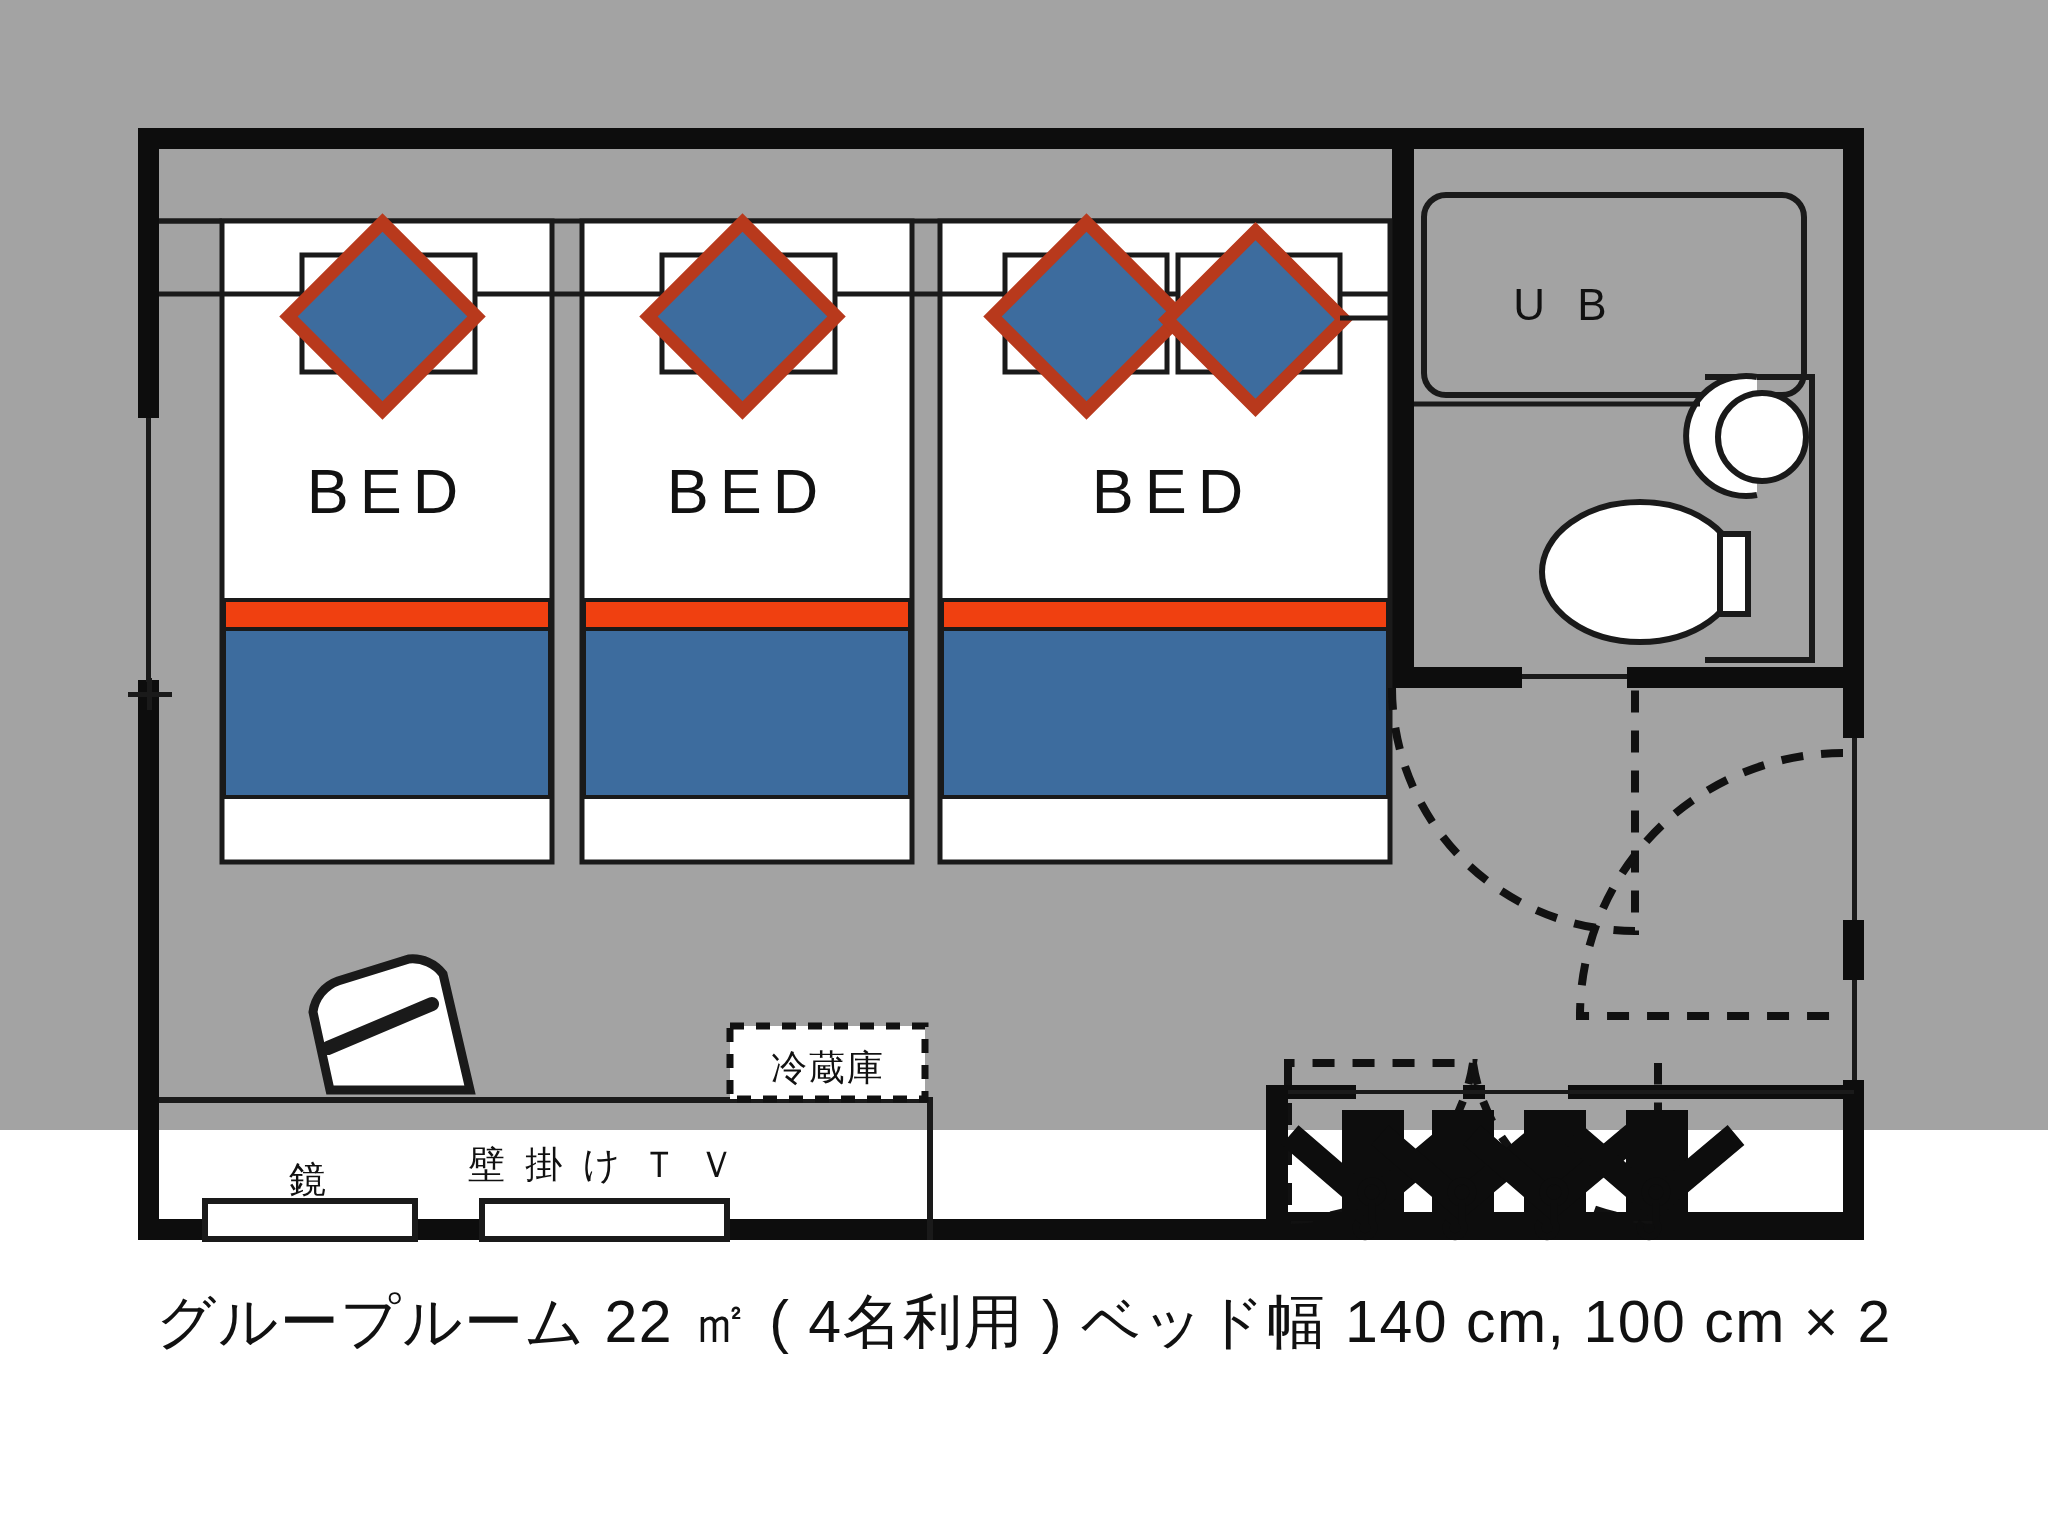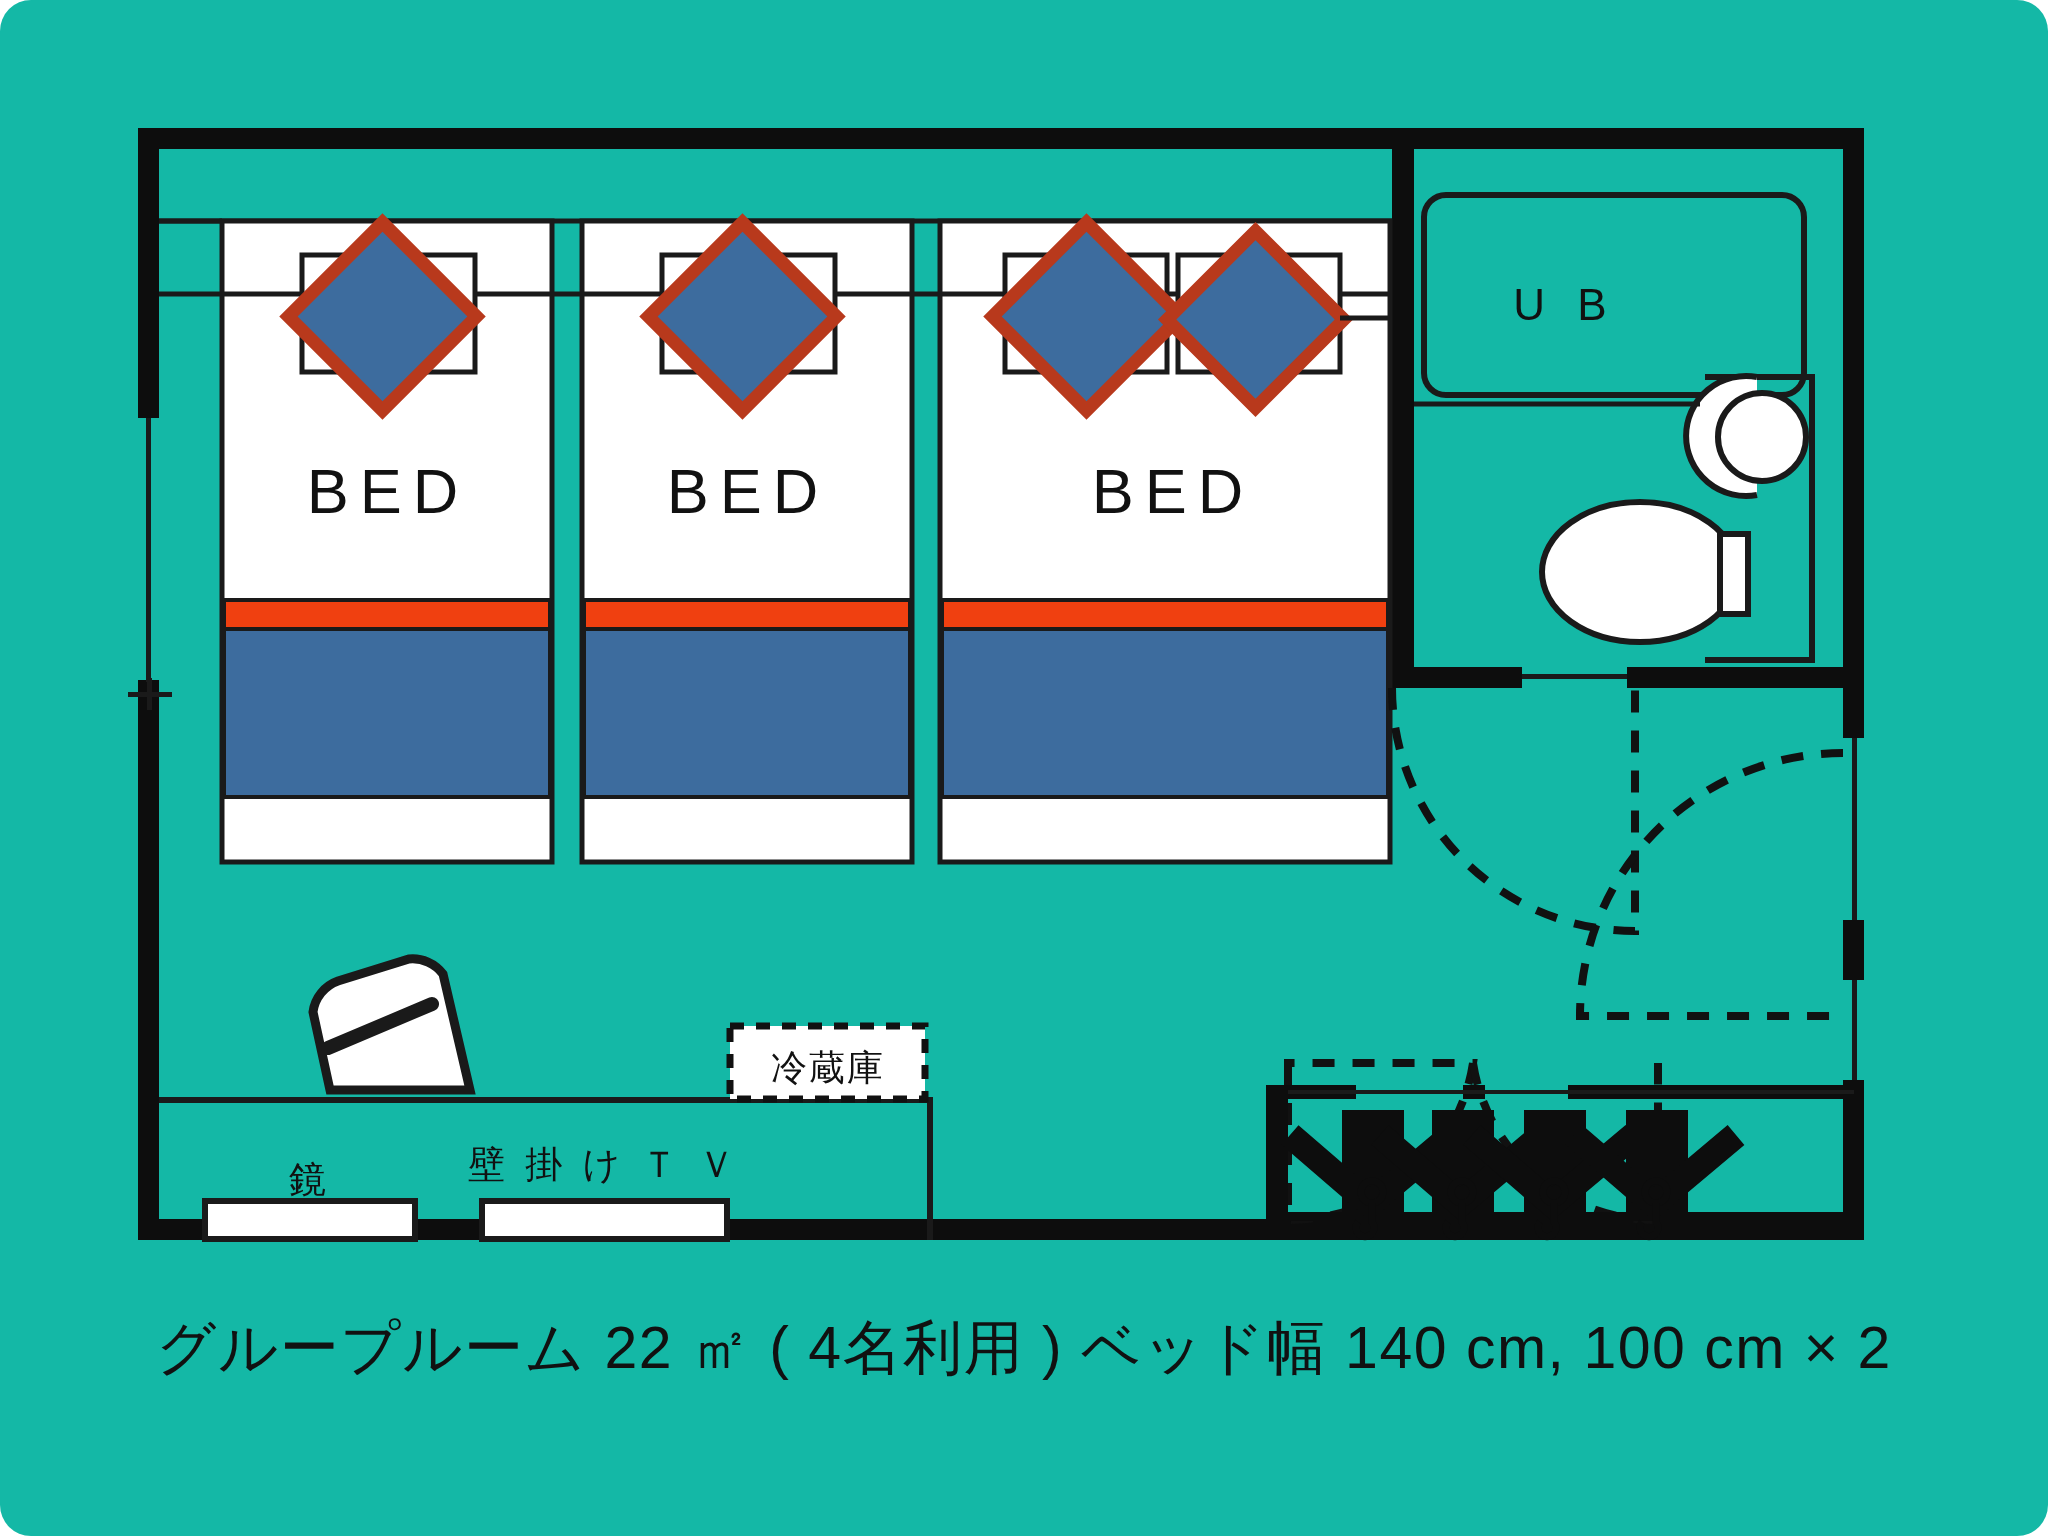--- a/index.html
+++ b/index.html
@@ -9,42 +9,40 @@
   }
   body {
     width: 2048px;
     height: 1536px;
     font-family: "Liberation Sans", sans-serif;
     overflow: hidden;
   }
   #stage {
     position: relative;
     width: 2048px;
-    height: 1536px;
-    background: #14b8a6;
-    border-radius: 31px;
+    height: 1130px;
+    background: #a3a3a3;
   }
   #floorplan-svg {
     position: absolute;
     left: 0;
     top: 0;
   }
   .caption {
     position: absolute;
     left: 0;
     top: 1283px;
     width: 2048px;
     text-align: center;
     font-family: "Liberation Sans", sans-serif;
     font-size: 59px;
     font-weight: 500;
     letter-spacing: 1.5px;
     color: #111111;
     white-space: nowrap;
-    margin-top: 26px;
   }
   text {
     font-family: "Liberation Sans", sans-serif;
     fill: #111111;
   }
   .bed-label {
     font-size: 63px;
     letter-spacing: 11px;
     font-weight: 500;
   }

